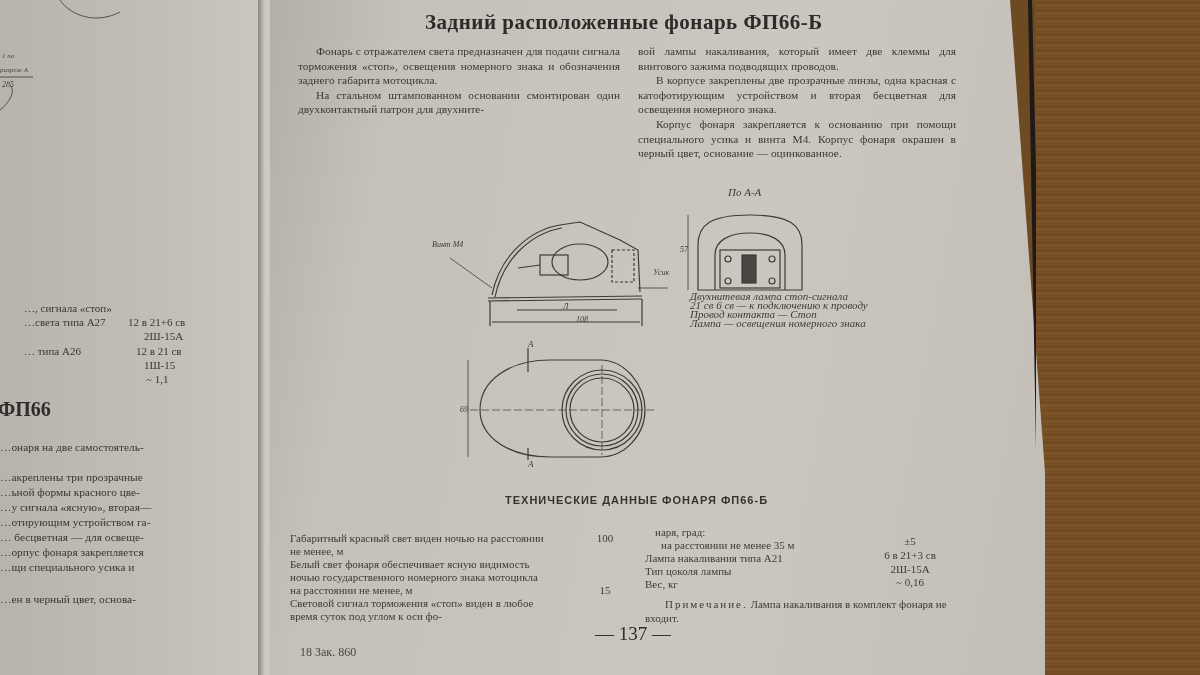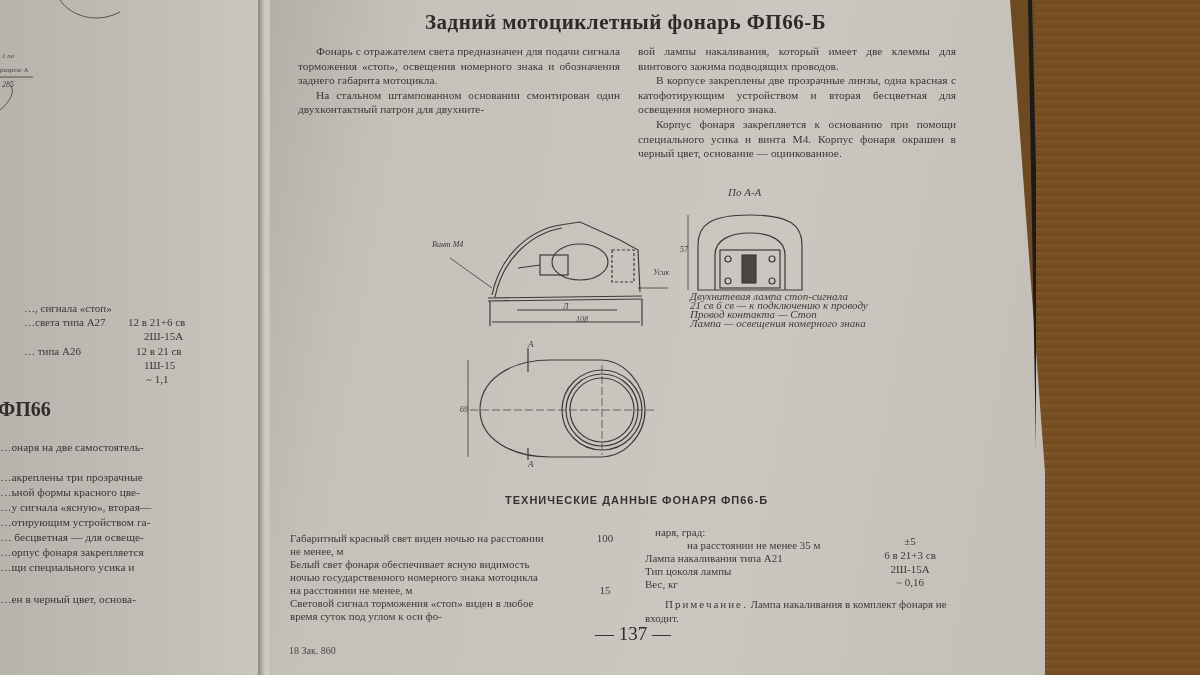--- a/index.html
+++ b/index.html
@@ -46,21 +46,21 @@
   .fig { position:absolute; }
   .caption { position:absolute; font-size:11px; color:#3f3b37; font-style:italic; line-height:9px; }
   .spec-title {
     position:absolute; left:235px; top:494px; font-family:"Liberation Sans", sans-serif; font-weight:bold;
     font-size:11px; letter-spacing:1px; color:#36332f;
   }
   .spec { position:absolute; font-size:11px; line-height:13px; color:#3e3a36; }
   .spec .row { position:relative; }
   .spec .val { position:absolute; text-align:center; }
   .pagenum { position:absolute; left:325px; top:623px; font-size:19px; color:#2f2c29;text-align:center; }
-  .footer-mark { position:absolute; left:19px; top:645px; font-size:10px; color:#4a4641; }
+  .footer-mark { position:absolute; left:30px; top:645px; font-size:12px; color:#4a4641; }
   .lp { position:absolute; font-size:11.4px; line-height:14.8px; color:#3a3632; white-space:nowrap; }
   .lp-h { position:absolute; left:-2px; top:398px; font-size:20px; font-weight:bold; color:#2f2c29; }
   .lp-spec { position:absolute; font-size:11px; color:#3b3733; white-space:nowrap;padding-left:24px; }
   .small-note { position:absolute; font-size:7px; font-style:italic; color:#4a4641; }
 </style>
 </head>
 <body>
 
 <div class="wood"></div>
 
@@ -91,21 +91,21 @@
   <div class="lp" style="left:0;top:500px">…у сигнала «ясную», вторая—</div>
   <div class="lp" style="left:0;top:515px">…отирующим устройством га-</div>
   <div class="lp" style="left:0;top:530px">… бесцветная — для освеще-</div>
   <div class="lp" style="left:0;top:545px">…орпус фонаря закрепляется</div>
   <div class="lp" style="left:0;top:560px">…щи специального усика и</div>
   <div class="lp" style="left:0;top:592px">…ен в черный цвет, основа-</div>
 </div>
 <div class="gutter"></div>
 
 <div class="right-page">
-  <div class="title">Задний мотоциклетный фонарь ФП66-Б</div>
+  <div class="title">Задний расположенные фонарь ФП66-Б</div>
 
   <div class="col col1">
     <p>Фонарь с отражателем света предназначен для подачи сигнала торможения «стоп», освещения номерного знака и обозначения заднего габарита мотоцикла.</p>
     <p>На стальном штампованном основании смонтирован один двухконтактный патрон для двухните-</p>
   </div>
   <div class="col col2">
     <p class="noindent">вой лампы накаливания, который имеет две клеммы для винтового зажима подводящих проводов.</p>
     <p>В корпусе закреплены две прозрачные линзы, одна красная с катофотирующим устройством и вторая бесцветная для освещения номерного знака.</p>
     <p>Корпус фонаря закрепляется к основанию при помощи специального усика и винта М4. Корпус фонаря окрашен в черный цвет, основание — оцинкованное.</p>
   </div>
@@ -181,21 +181,21 @@
       <span>Белый свет фонаря обеспечивает ясную видимость ночью государственного номерного знака мотоцикла на расстоянии не менее, м</span>
       <span class="val" style="left:290px;top:26px;width:50px">15</span>
     </div>
     <div class="row" style="width:255px">
       <span>Световой сигнал торможения «стоп» виден в любое время суток под углом к оси фо-</span>
     </div>
   </div>
 
   <div class="spec" style="left:375px;top:526px;width:340px">
     <div class="row" style="height:13px"><span style="margin-left:10px">наря, град:</span></div>
-    <div class="row" style="height:13px"><span style="margin-left:42px">на расстоянии не менее 35 м</span><span class="val" style="left:230px;top:-4px;width:70px">±5</span></div>
+    <div class="row" style="height:13px"><span style="margin-left:16px">на расстоянии не менее 35 м</span><span class="val" style="left:230px;top:-4px;width:70px">±5</span></div>
     <div class="row" style="height:13px"><span>Лампа накаливания типа А21</span><span class="val" style="left:230px;top:-3px;width:70px">6 в 21+3 св</span></div>
     <div class="row" style="height:13px"><span>Тип цоколя лампы</span><span class="val" style="left:230px;top:-2px;width:70px">2Ш-15А</span></div>
     <div class="row" style="height:13px"><span>Вес, кг</span><span class="val" style="left:230px;top:-2px;width:70px">~ 0,16</span></div>
     <div style="margin-top:6px;width:330px;text-indent:20px;line-height:14px">
       <span style="letter-spacing:2px">Примечание.</span>
       <span>Лампа накаливания в комплект фонаря не входит.</span>
     </div>
   </div>
 
   <div class="pagenum">— 137 —</div>

